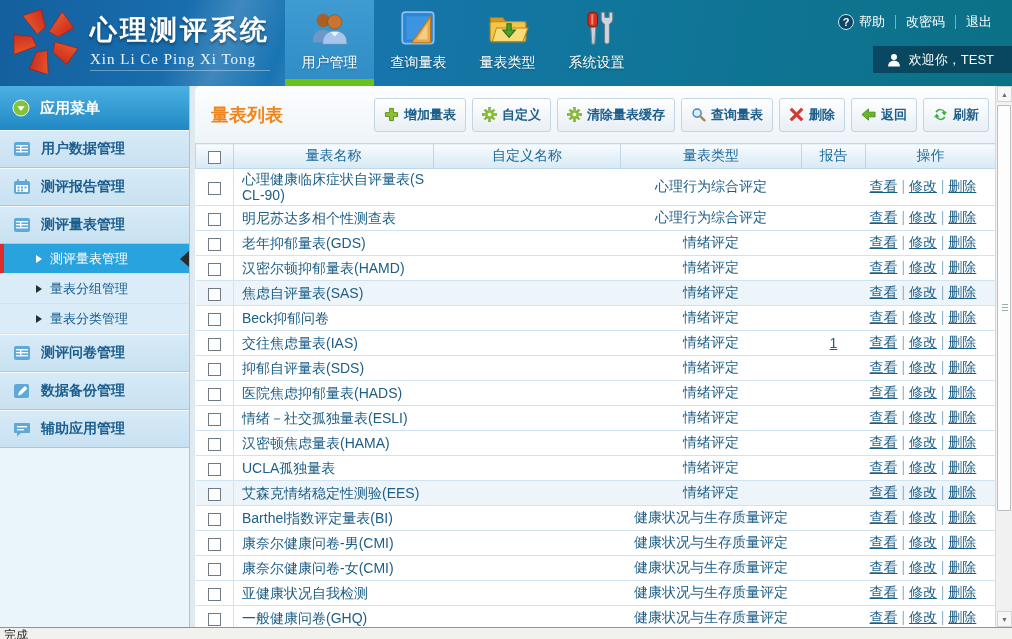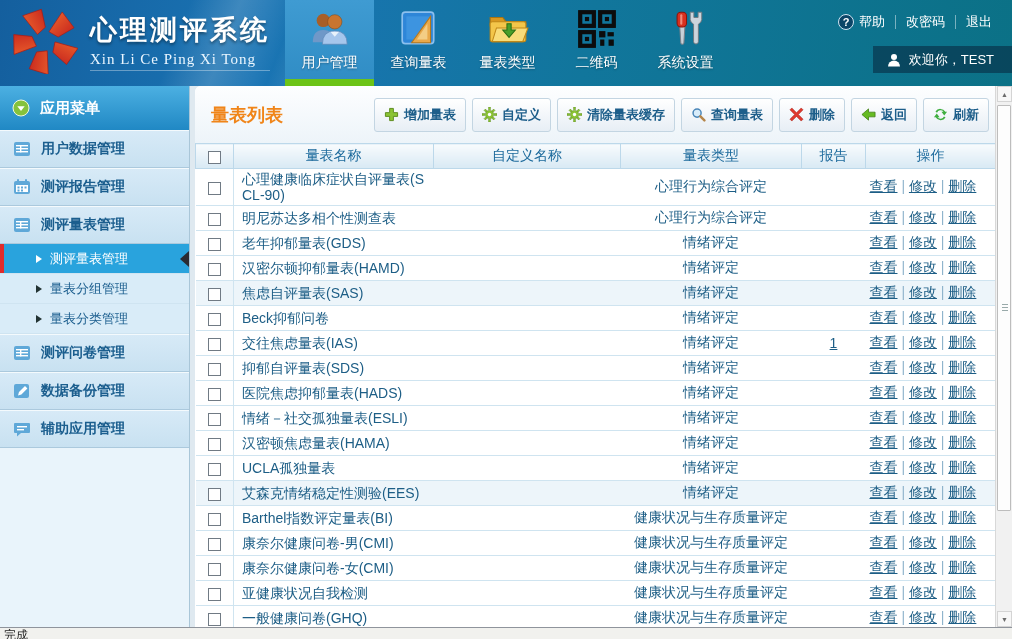--- a/index.html
+++ b/index.html
@@ -140,35 +140,20 @@
       <div class="nav-item">
         <span class="nav-icon"><svg viewBox="0 0 40 40">
             <path d="M3 9h12l3 4h19v4H3z" fill="#d89820" stroke="#a87410"></path>
             <rect x="3" y="13" width="34" height="19" rx="2" fill="#f3c64a" stroke="#c08818"></rect>
             <path d="M5 32l4-13h30l-5 13z" fill="#f8dc7a" stroke="#c08818"></path>
             <path d="M19 15v6h-4l6 7 6-7h-4v-6z" fill="#4a9e2a" stroke="#2c6e14"></path>
           </svg></span>
         <span class="nav-label">量表类型</span>
       </div>
       <div class="nav-item">
-        <span class="nav-icon"><svg viewBox="0 0 40 40" fill="#0c0c0c">
-            <rect x="4" y="4" width="13" height="13" fill="none" stroke="#0c0c0c" stroke-width="4"></rect>
-            <rect x="8.5" y="8.5" width="4" height="4"></rect>
-            <rect x="23" y="4" width="13" height="13" fill="none" stroke="#0c0c0c" stroke-width="4"></rect>
-            <rect x="27.5" y="8.5" width="4" height="4"></rect>
-            <rect x="4" y="23" width="13" height="13" fill="none" stroke="#0c0c0c" stroke-width="4"></rect>
-            <rect x="8.5" y="27.5" width="4" height="4"></rect>
-            <rect x="22" y="22" width="6" height="6"></rect>
-            <rect x="30" y="23" width="6" height="4"></rect>
-            <rect x="23" y="30" width="4" height="6"></rect>
-            <rect x="31" y="30" width="5" height="6"></rect>
-          </svg></span>
-        <span class="nav-label">二维码</span>
-      </div>
-      <div class="nav-item">
         <span class="nav-icon"><svg viewBox="0 0 40 40">
             <path d="M14 17h5l-1 16a1.5 1.5 0 0 1-3 0z" fill="#c8d0d8" stroke="#7a828a"></path>
             <rect x="11.5" y="4" width="9" height="14" rx="3.5" fill="#d8301e" stroke="#8a140c"></rect>
             <rect x="14.5" y="6" width="2" height="10" rx="1" fill="#f08a7a"></rect>
             <path d="M24 4h3.5v5h4V4H35v7a5.5 5.5 0 0 1-3.2 4.4V32a2.3 2.3 0 0 1-4.6 0V15.4A5.5 5.5 0 0 1 24 11z" fill="#ccd4dc" stroke="#70787f" stroke-width=".9"></path>
           </svg></span>
         <span class="nav-label">系统设置</span>
       </div>
     </div>
   <div class="header-links" id="header-links">

